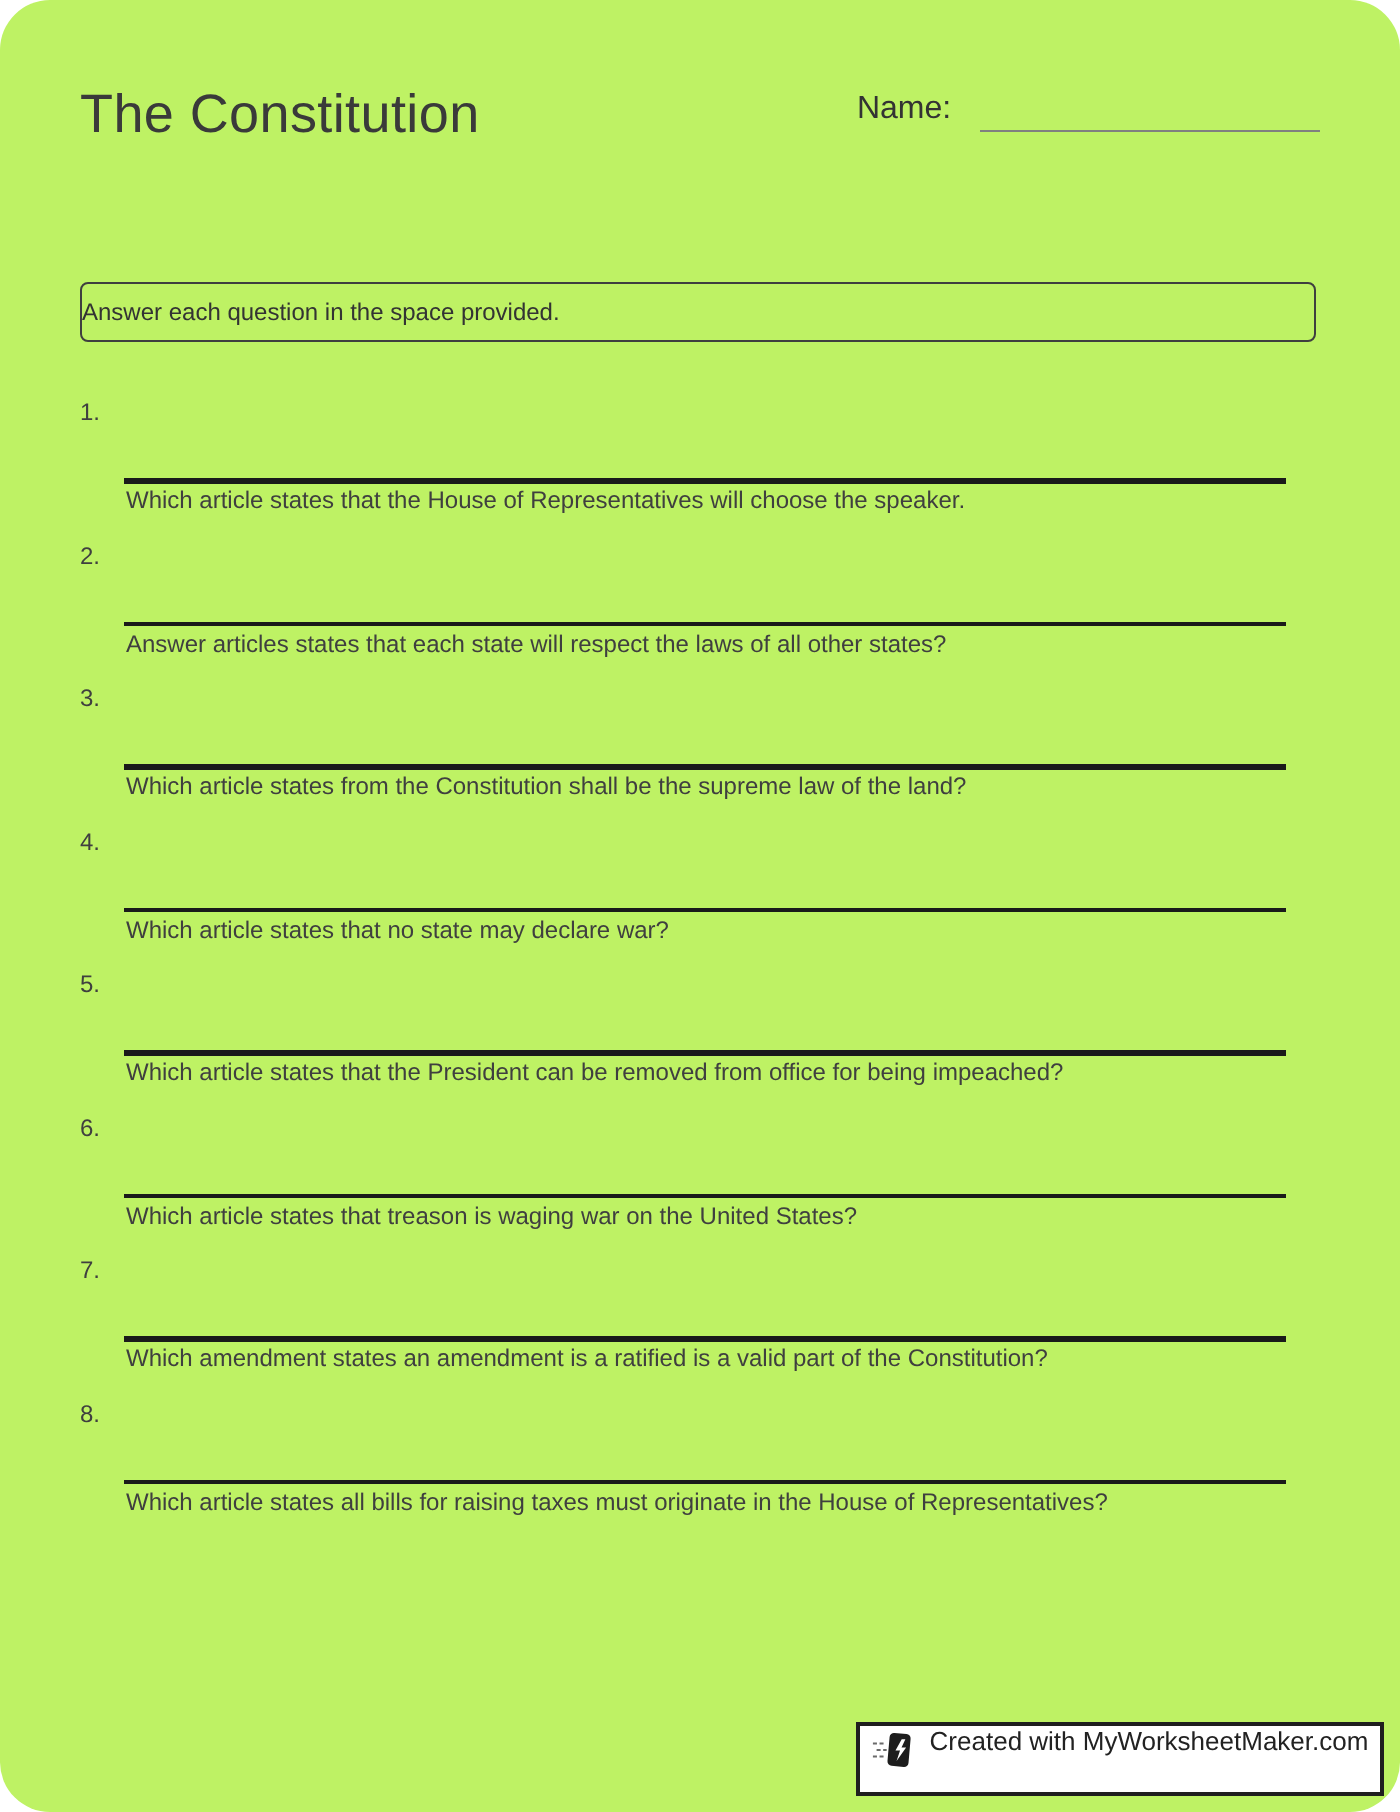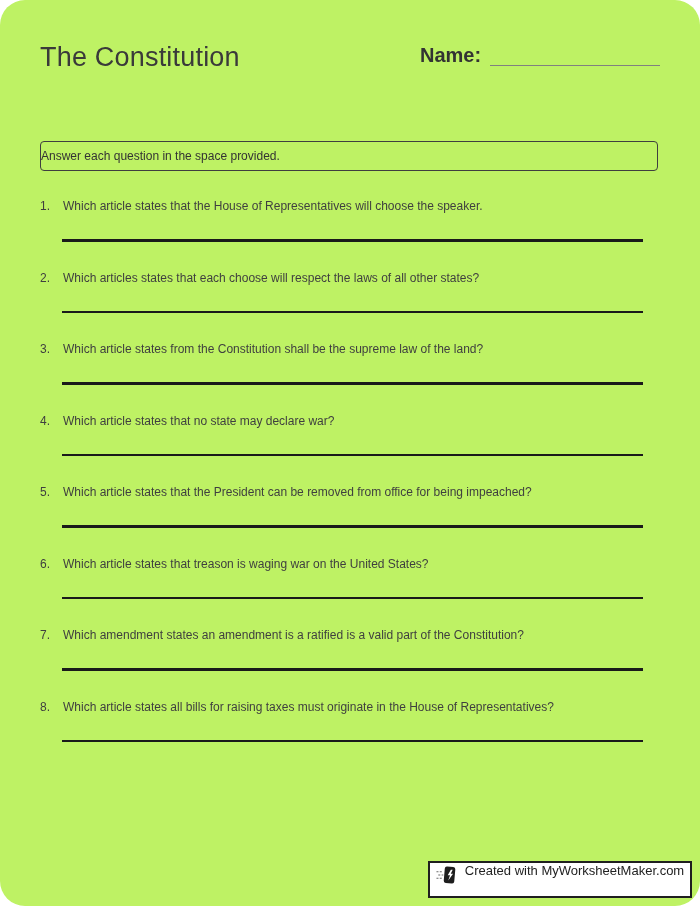--- a/index.html
+++ b/index.html
@@ -29,26 +29,25 @@
   }
   .field-row {
     position: absolute;
     display: flex;
     align-items: flex-end;
   }
   .field-row.name-row { top: 44px; left: 420px; width: 240px; }
   .field-row.date-row { top: 77px; left: 420px; width: 240px; }
   .field-label {
     width: 70px;
-    text-align: left;
-    font-size: 20px;
+    text-align: center;
+    font-size: 16px;
     color: #333333;
     padding-right: 6px;
     line-height: 22px;
-    font-weight: bold;
   }
   .field-line {
     flex: 1;
     height: 22px;
     border-bottom: 1.5px solid #808080;
   }
 
   
   .instruction-box {
     position: absolute;
@@ -78,21 +77,21 @@
   .q-row {
     display: flex;
     font-size: 12px;
     line-height: 15px;
     color: #3f3f3f;
   }
   .q-num {
     width: 23px;
     flex: 0 0 23px;
   }
-  .q-text { flex: 1; }
+  .q-text { flex: 1; margin-top: 44px; }
   .answer-line {
     position: absolute;
     left: 22px;
     top: 40px;
     width: 581px;
     height: 2.5px;
     background: #1a1a1a;
   }
 
   
@@ -139,21 +138,21 @@
       <div class="q-row">
         <span class="q-num">1.</span>
         <span class="q-text">Which article states that the House of Representatives will choose the speaker.</span>
       </div>
       <div class="answer-line"></div>
     </div>
 
     <div class="question">
       <div class="q-row">
         <span class="q-num">2.</span>
-        <span class="q-text">Which articles states that each choose will respect the laws of all other states?</span>
+        <span class="q-text">Answer articles states that each state will respect the laws of all other states?</span>
       </div>
       <div class="answer-line"></div>
     </div>
 
     <div class="question">
       <div class="q-row">
         <span class="q-num">3.</span>
         <span class="q-text">Which article states from the Constitution shall be the supreme law of the land?</span>
       </div>
       <div class="answer-line"></div>

